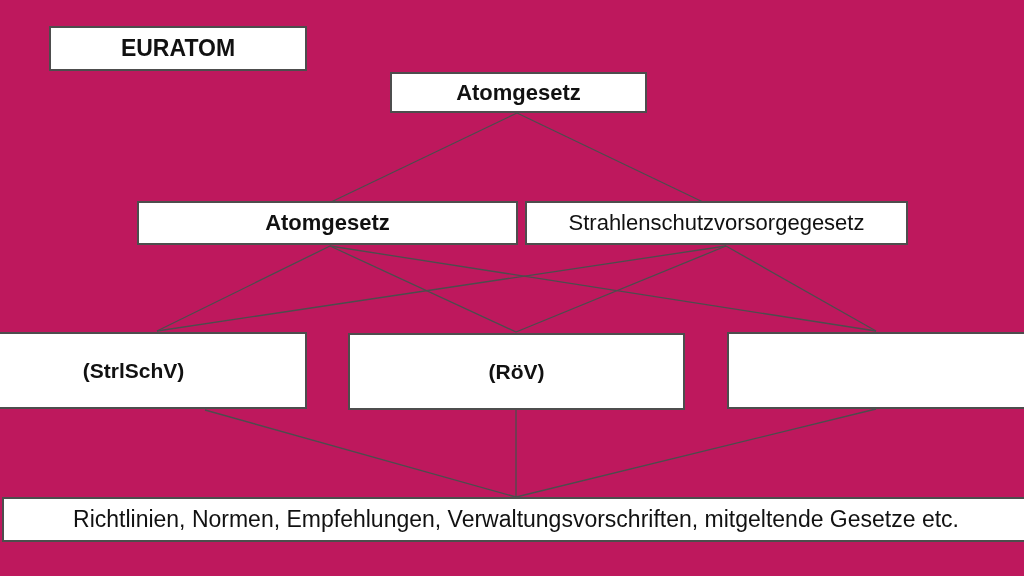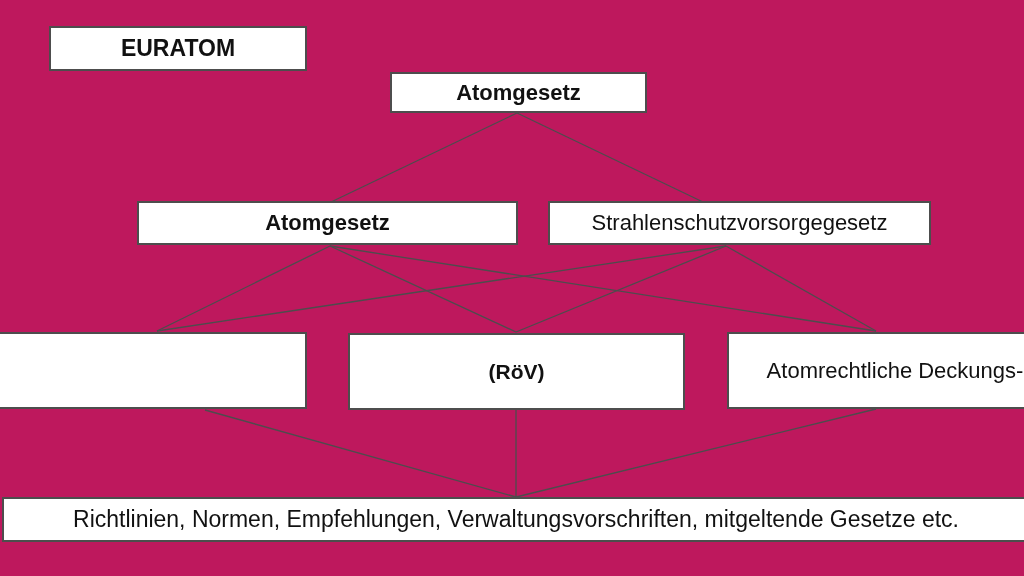--- a/index.html
+++ b/index.html
@@ -20,21 +20,21 @@
     align-items:center;justify-content:center;
     text-align:center;
     box-sizing:border-box;
     white-space:nowrap;
     line-height:1.25;
   }
   .bold{font-weight:bold;}
   .n-euratom   {left:49px;  top:26px;  width:258px; height:45px; font-size:23px;}
   .n-grund     {left:390px; top:72px;  width:257px; height:41px; font-size:22px;}
   .n-atomg     {left:137px; top:201px; width:381px; height:44px; font-size:22px;text-align:center;}
-  .n-ssvg      {left:548px; top:201px; width:383px; height:44px; font-size:22px;}
+  .n-ssvg      {left:525px; top:201px; width:383px; height:44px; font-size:22px;}
   .n-strlschv  {left:-40px; top:332px; width:347px; height:77px; font-size:21px; line-height:33px;}
   .n-roev      {left:348px; top:333px; width:337px; height:77px; font-size:21px; line-height:33px;}
   .n-deckung   {left:727px; top:332px; width:336px; height:77px; font-size:22px; line-height:33px;}
   .n-richt     {left:2px;   top:497px; width:1028px;height:45px; font-size:23px;}
 </style>
 </head>
 <body>
 
 <div id="stage">
 
@@ -64,27 +64,27 @@
 
   <div class="node bold n-atomg">
     <span>Atomgesetz</span>
   </div>
 
   <div class="node n-ssvg">
     <span>Strahlenschutzvorsorgegesetz</span>
   </div>
 
   <div class="node bold n-strlschv">
+    <span>(StrlSchV)</span>
   </div>
 
   <div class="node bold n-roev">
     <span>(RöV)</span>
   </div>
 
   <div class="node n-deckung">
-    <span>Atomrechtliche Deckungs-</span>
   </div>
 
   <div class="node n-richt">
     <span>Richtlinien, Normen, Empfehlungen, Verwaltungsvorschriften, mitgeltende Gesetze etc.</span>
   </div>
 
 </div>
 
 </body></html>

